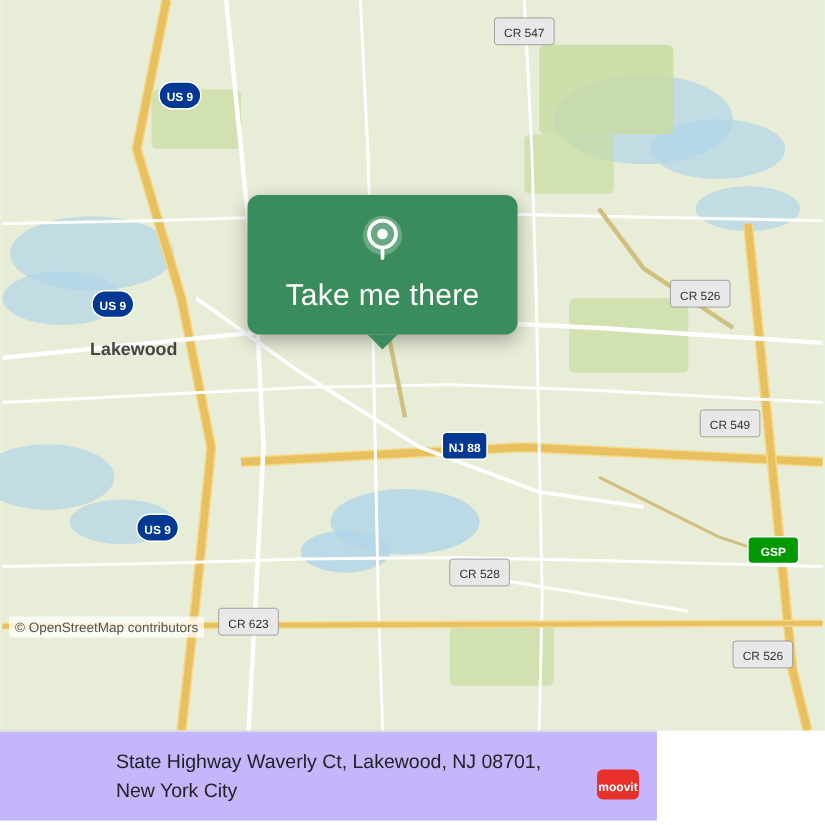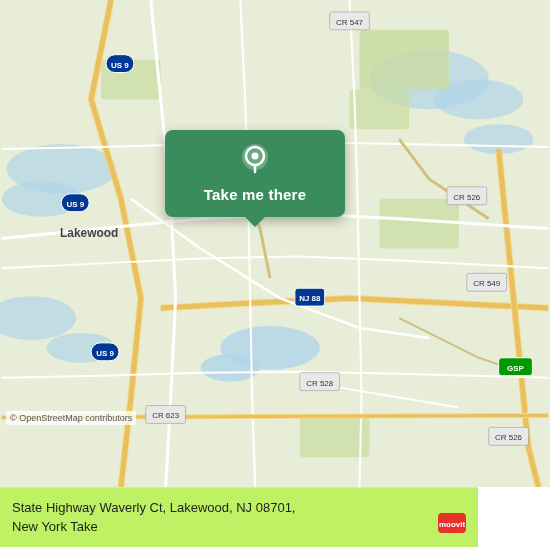--- a/index.html
+++ b/index.html
@@ -56,38 +56,39 @@
     }
 
     .pin-icon {
       width: 36px;
       height: 36px;
       margin-bottom: 8px;
     }
 
     .take-me-there-btn {
       color: white;
-      font-size: 15px;
-      font-weight: bold;
+      font-size: 20px;
+      font-weight: normal;
       background: none;
       border: none;
       cursor: pointer;
       letter-spacing: 0.2px;
     }
 
     
     #bottom-bar {
-      width: 478px;
+      width: 438px;
       height: 60px;
-      background-color: #bef264;
+      background-color: #c4b5fd;
       display: flex;
       align-items: center;
       padding: 0 12px;
       border-top: 1px solid #ddd;
       position: relative;
+      justify-content: center;
     }
 
     .moovit-logo {
       position: absolute;
       right: 12px;
       bottom: 10px;
       display: flex;
       flex-direction: column;
       align-items: center;
       margin-left: 34px;
@@ -219,21 +220,21 @@
       <circle cx="18" cy="14" r="3.5" fill="white"></circle>
       <path d="M18 23 L18 30" stroke="white" stroke-width="2.5" stroke-linecap="round"></path>
     </svg>
     <button class="take-me-there-btn">Take me there</button>
   </div>
 </div>
 
 <div id="bottom-bar">
   <div class="address-text">
     <span>State Highway Waverly Ct, Lakewood, NJ 08701,</span><br>
-    <span>New York Take</span>
+    <span>New York City</span>
   </div>
   <div class="moovit-logo">
 
     <svg class="moovit-icon" viewBox="0 0 28 20" xmlns="http://www.w3.org/2000/svg">
       <rect width="28" height="20" rx="4" fill="#e8312a"></rect>
       <text x="14" y="14" text-anchor="middle" font-size="8" fill="white" font-family="Arial" font-weight="bold">moovit</text>
     </svg>
   </div>
 </div>
 

